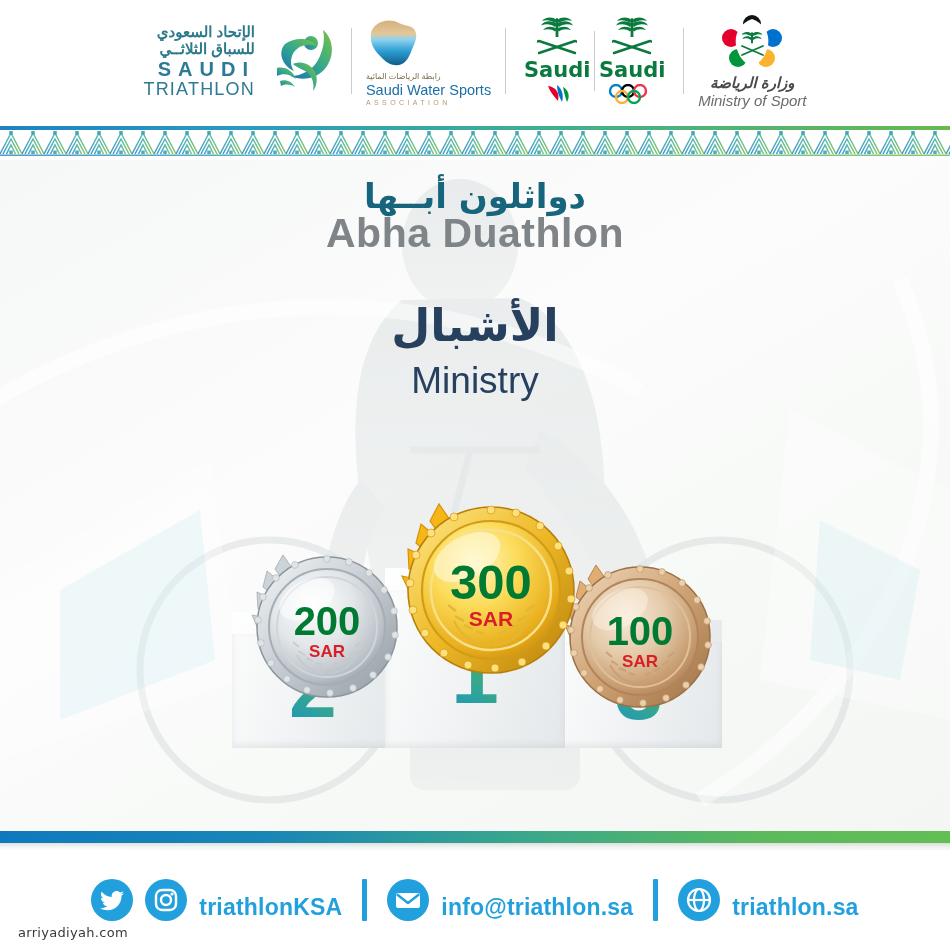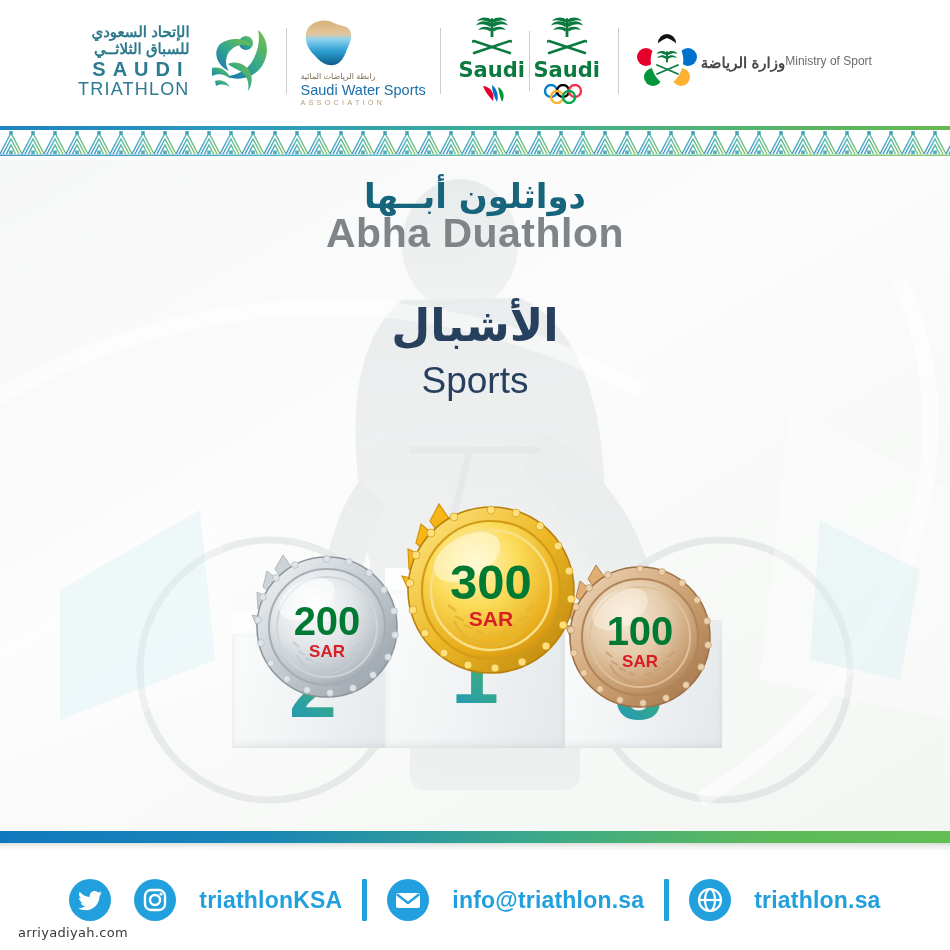--- a/index.html
+++ b/index.html
@@ -45,24 +45,24 @@
 
   
   .saudi-pair { display: flex; align-items: flex-start; gap: 0px; }
   .saudi-one { display: flex; flex-direction: column; align-items: center; width: 74px; }
   .saudi-emblem { width: 56px; height: 44px; }
   .saudi-word { font-size: 21px; color: #0a7a3e; font-weight: 700; font-family: "DejaVu Sans", sans-serif; line-height: 1; margin-top: 1px;}
   .saudi-rings { margin-top: 3px; }
   .thin-div { width: 1px; height: 60px; background: #c9cdd1; align-self: center; }
 
   
-  .mos { display: flex; flex-direction: row; align-items: center; }
+  .mos { display: flex; flex-direction: column; align-items: center; font-style: italic; }
   .mos-mark { width: 68px; height: 58px; }
   .mos-ar { font-size: 15px; color: #4a4a4a; direction: rtl; margin-top: 3px; font-weight: 600;}
-  .mos-en { font-size: 12px; color: #6b6b6b; margin-top: 0px;}
+  .mos-en { font-size: 15px; color: #6b6b6b; margin-top: 0px;}
 
   
   .ornament {
     position: absolute; left: 0; top: 122px;
     width: 950px; height: 38px;
     background: #ffffff;
     overflow: hidden;
   }
   .orn-top-line {
     position: absolute; left: 0; top: 4px; width: 950px; height: 4px;
@@ -156,21 +156,21 @@
     background: linear-gradient(180deg, rgba(0,0,0,.10), rgba(0,0,0,0));
   }
 
   
   .footer {
     position: absolute; left: 0; top: 850px; width: 950px; height: 100px;
     background: #ffffff;
     display: flex; align-items: center; justify-content: center;
   }
   .f-row { display: flex; align-items: center; gap: 0px; }
-  .f-item { display: flex; align-items: center; gap: 23px; }
+  .f-item { display: flex; align-items: flex-end; gap: 12px; }
   .f-icon { width: 42px; height: 42px; }
   .f-text { font-size: 23px; font-weight: 700; color: #22a0dd; letter-spacing: .2px;}
   .f-sep { width: 5px; height: 42px; background: #22a0dd; margin: 0 20px; border-radius: 1px;}
   .watermark {
     position: absolute; left: 10px; top: 925px;
     font-size: 13px; color: #3a3a3a; font-family: "DejaVu Sans", sans-serif;
     letter-spacing: .3px;
     margin-left: 8px;
   }
 </style>
@@ -400,21 +400,21 @@
       <g fill="#8fd6e8" opacity=".22">
         <path d="M60 430 L200 350 L215 500 L60 560 Z"></path>
         <path d="M820 360 L920 410 L900 520 L810 500 Z"></path>
       </g>
     </svg>
 
     <div class="titles">
       <div class="t-ar">دواثلون أبــها</div>
       <div class="t-en">Abha Duathlon</div>
       <div class="c-ar">الأشبال</div>
-      <div class="c-en">Sports</div>
+      <div class="c-en">Ministry</div>
     </div>
 
     <div class="podium-area">
 
       <div class="medal" id="medal2">
         <svg viewBox="0 0 160 160">
           <defs>
             <radialGradient id="gSilver" cx="0.38" cy="0.32" r="0.78">
               <stop offset="0" stop-color="#ffffff"></stop>
               <stop offset="0.45" stop-color="#e2e6e9"></stop>

